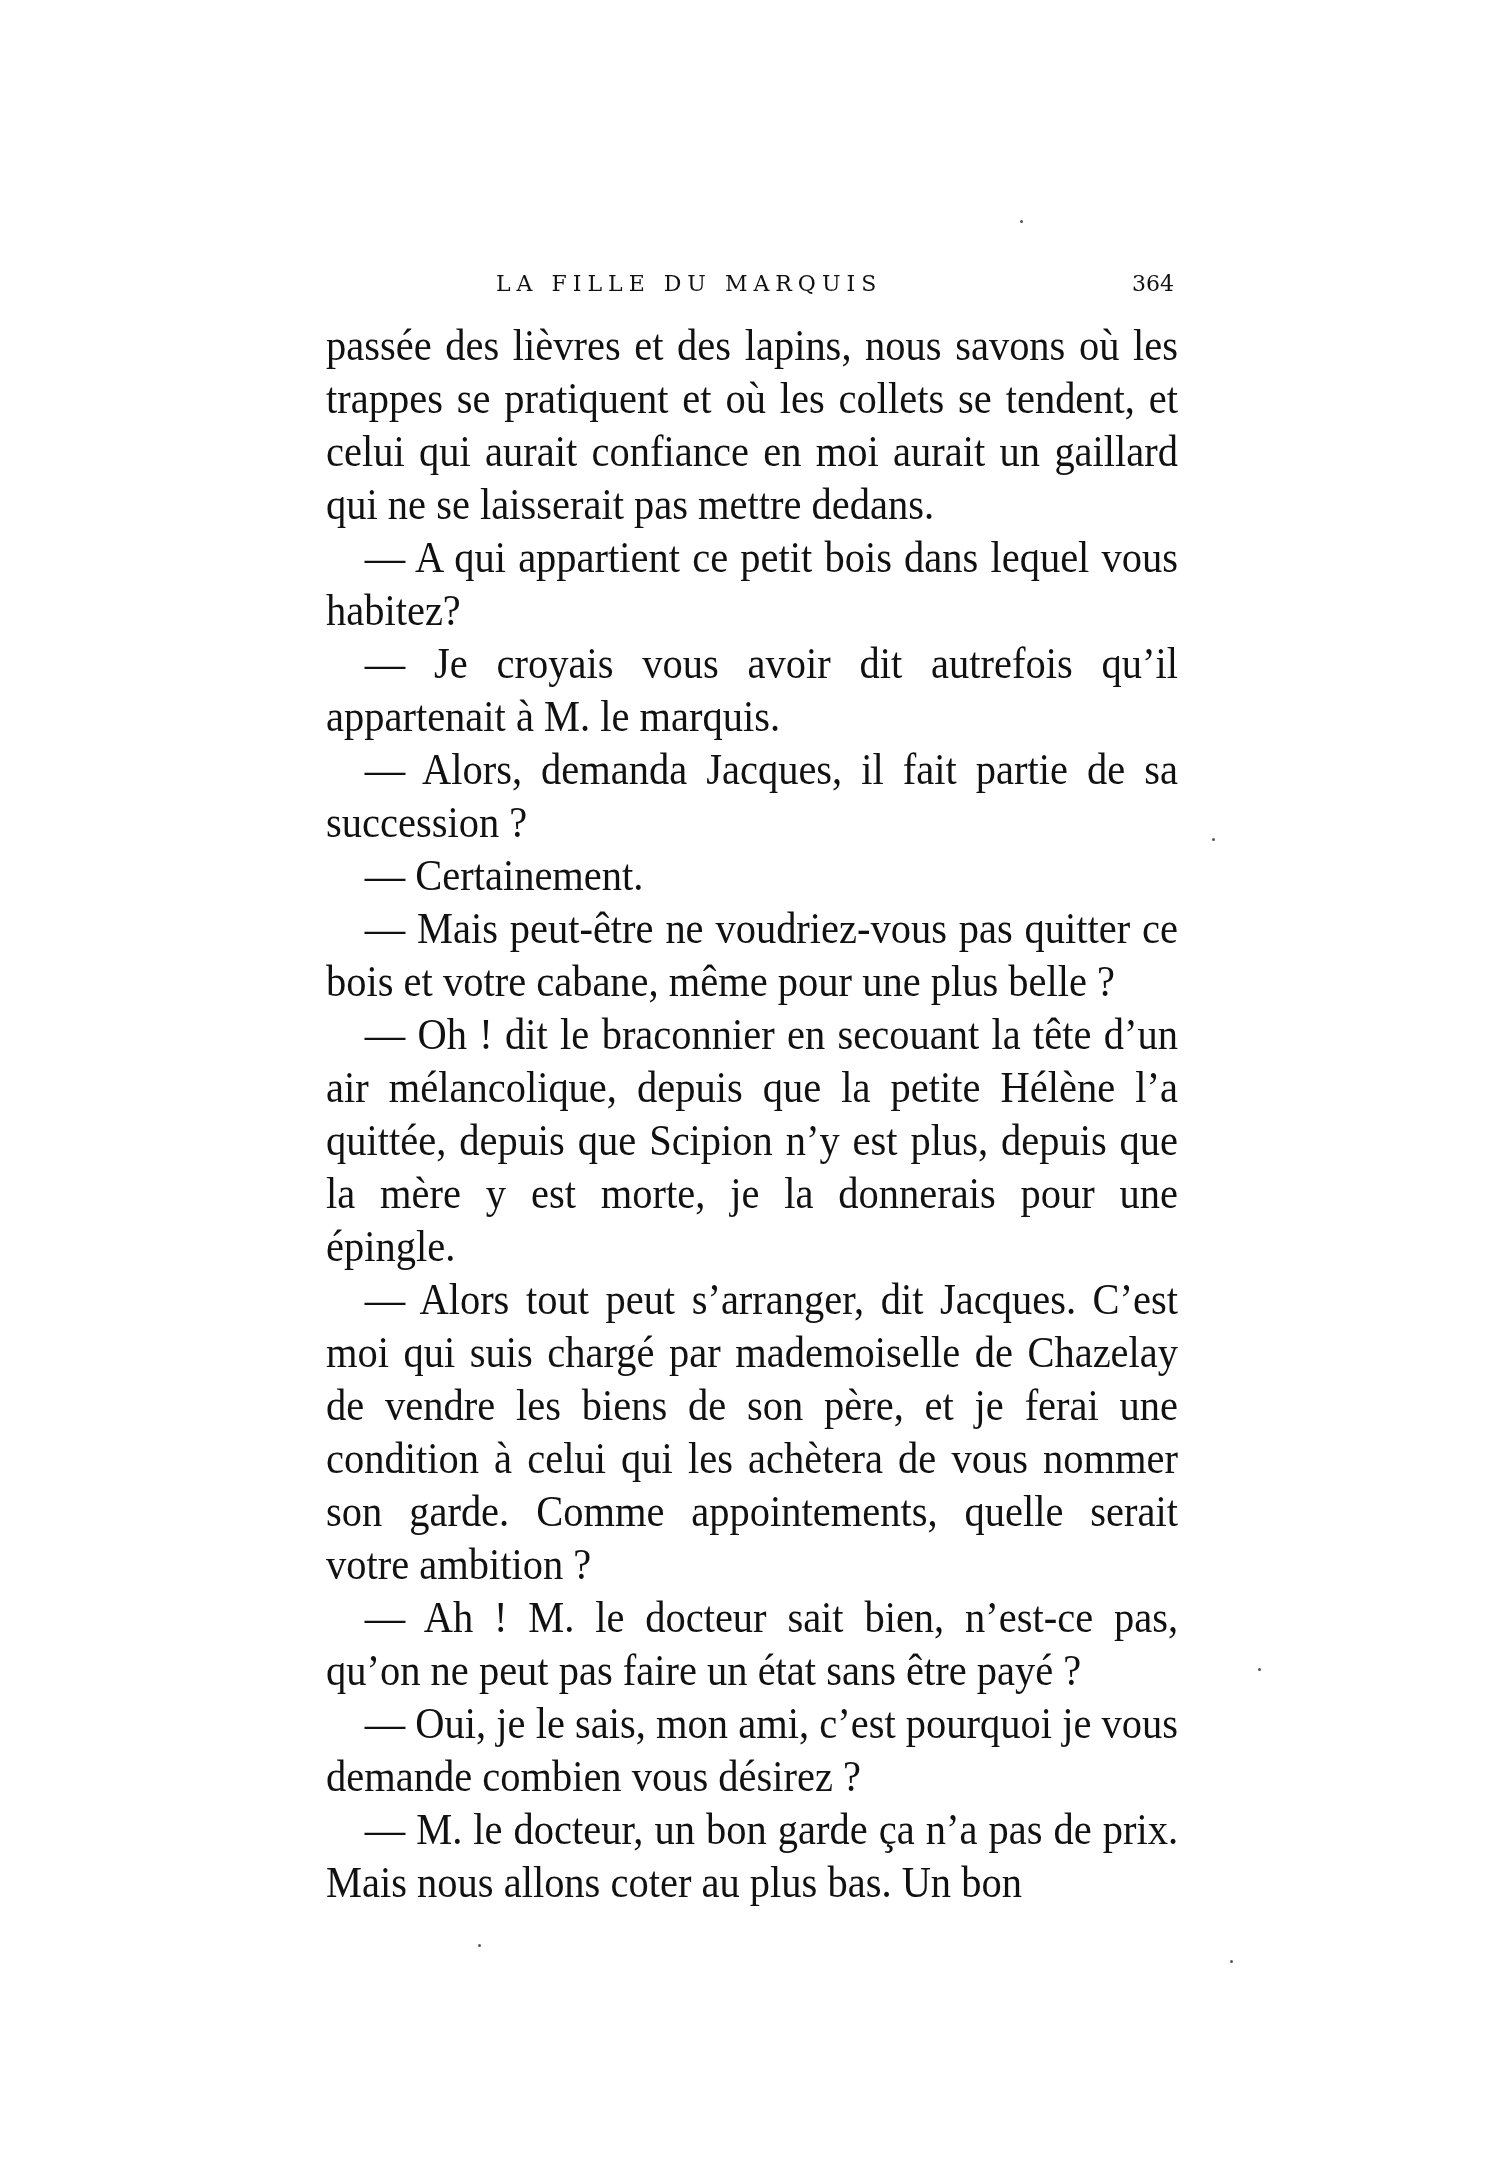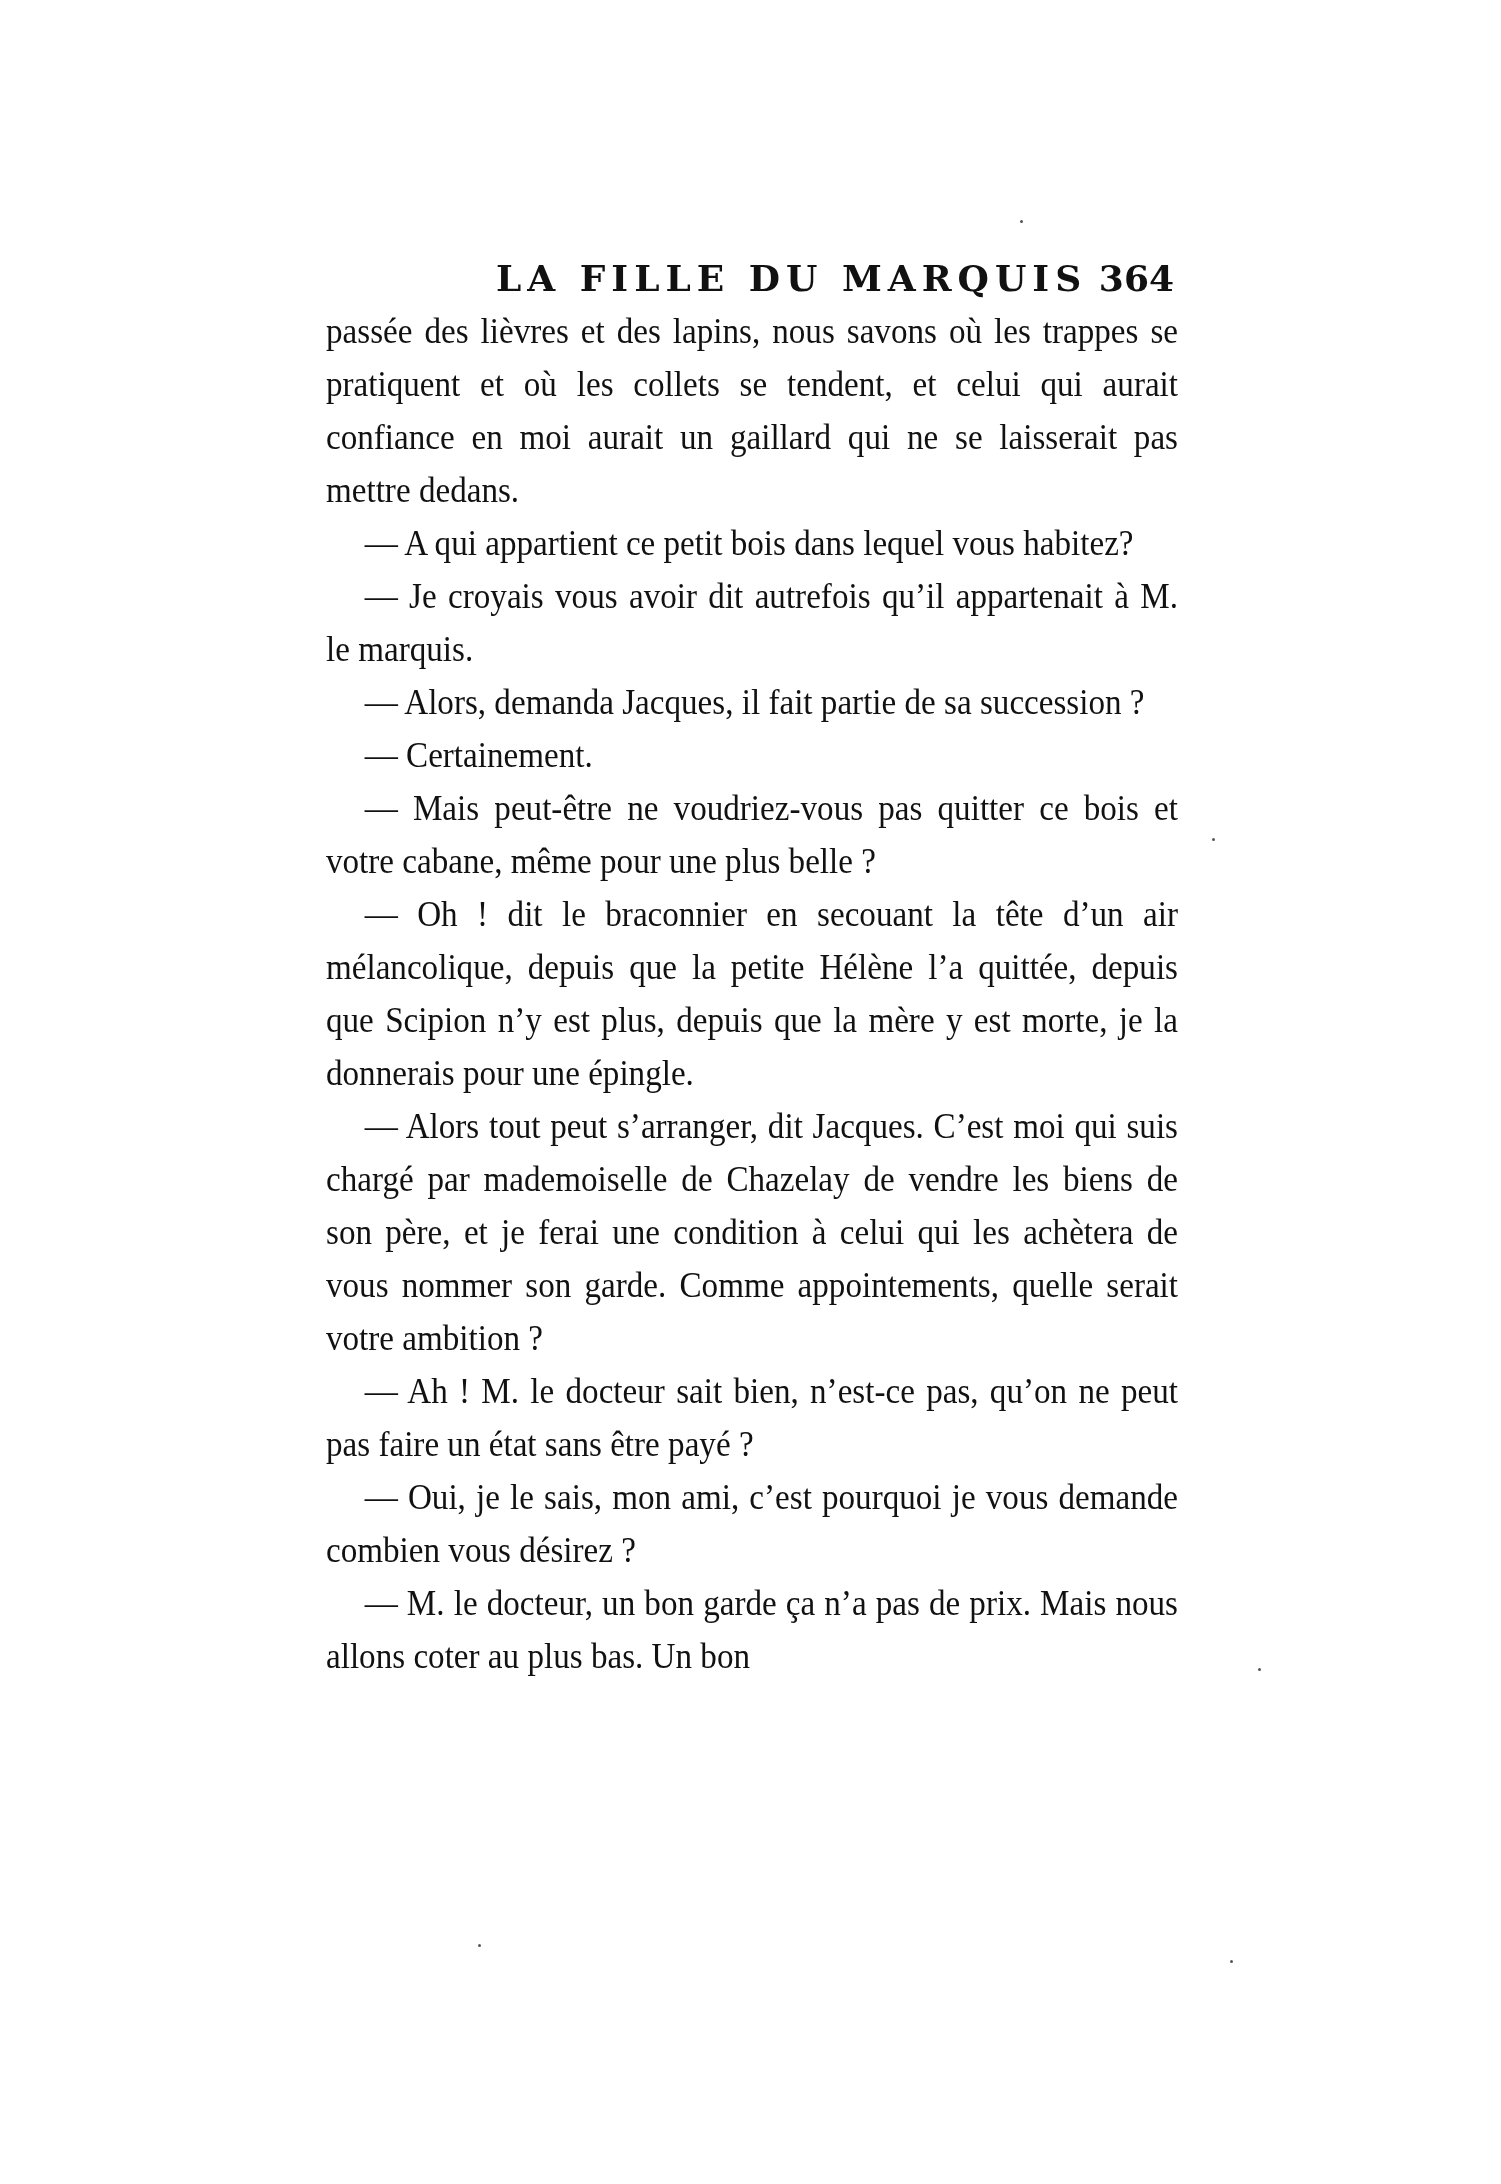--- a/index.html
+++ b/index.html
@@ -17,40 +17,41 @@
     .page {
       position: absolute;
       left: 326px;
       top: 255px;
       width: 852px;
     }
     .running-head {
       position: relative;
       height: 46px;
       font-family: "DejaVu Serif", serif;
-      font-weight: bold;
-      font-size: 36px;
+      font-weight: normal;
+      font-size: 22px;
       letter-spacing: 6px;
+      margin-top: 14px;
     }
     .running-head .title {
       position: absolute;
       left: 170px;
       top: 2px;
       white-space: nowrap;
     }
     .running-head .folio {
       position: absolute;
       right: 4px;
       top: 2px;
       letter-spacing: 0;
     }
     .body-text {
       margin-top: 4px;
       font-family: "Liberation Serif", serif;
-      font-size: 36px;
+      font-size: 44px;
       line-height: 53px;
       text-align: justify;
     }
     .body-text p {
       margin: 0;
       text-indent: 0;
       transform: scaleX(0.92);
       transform-origin: left top;
       width: 108.7%;
     }

